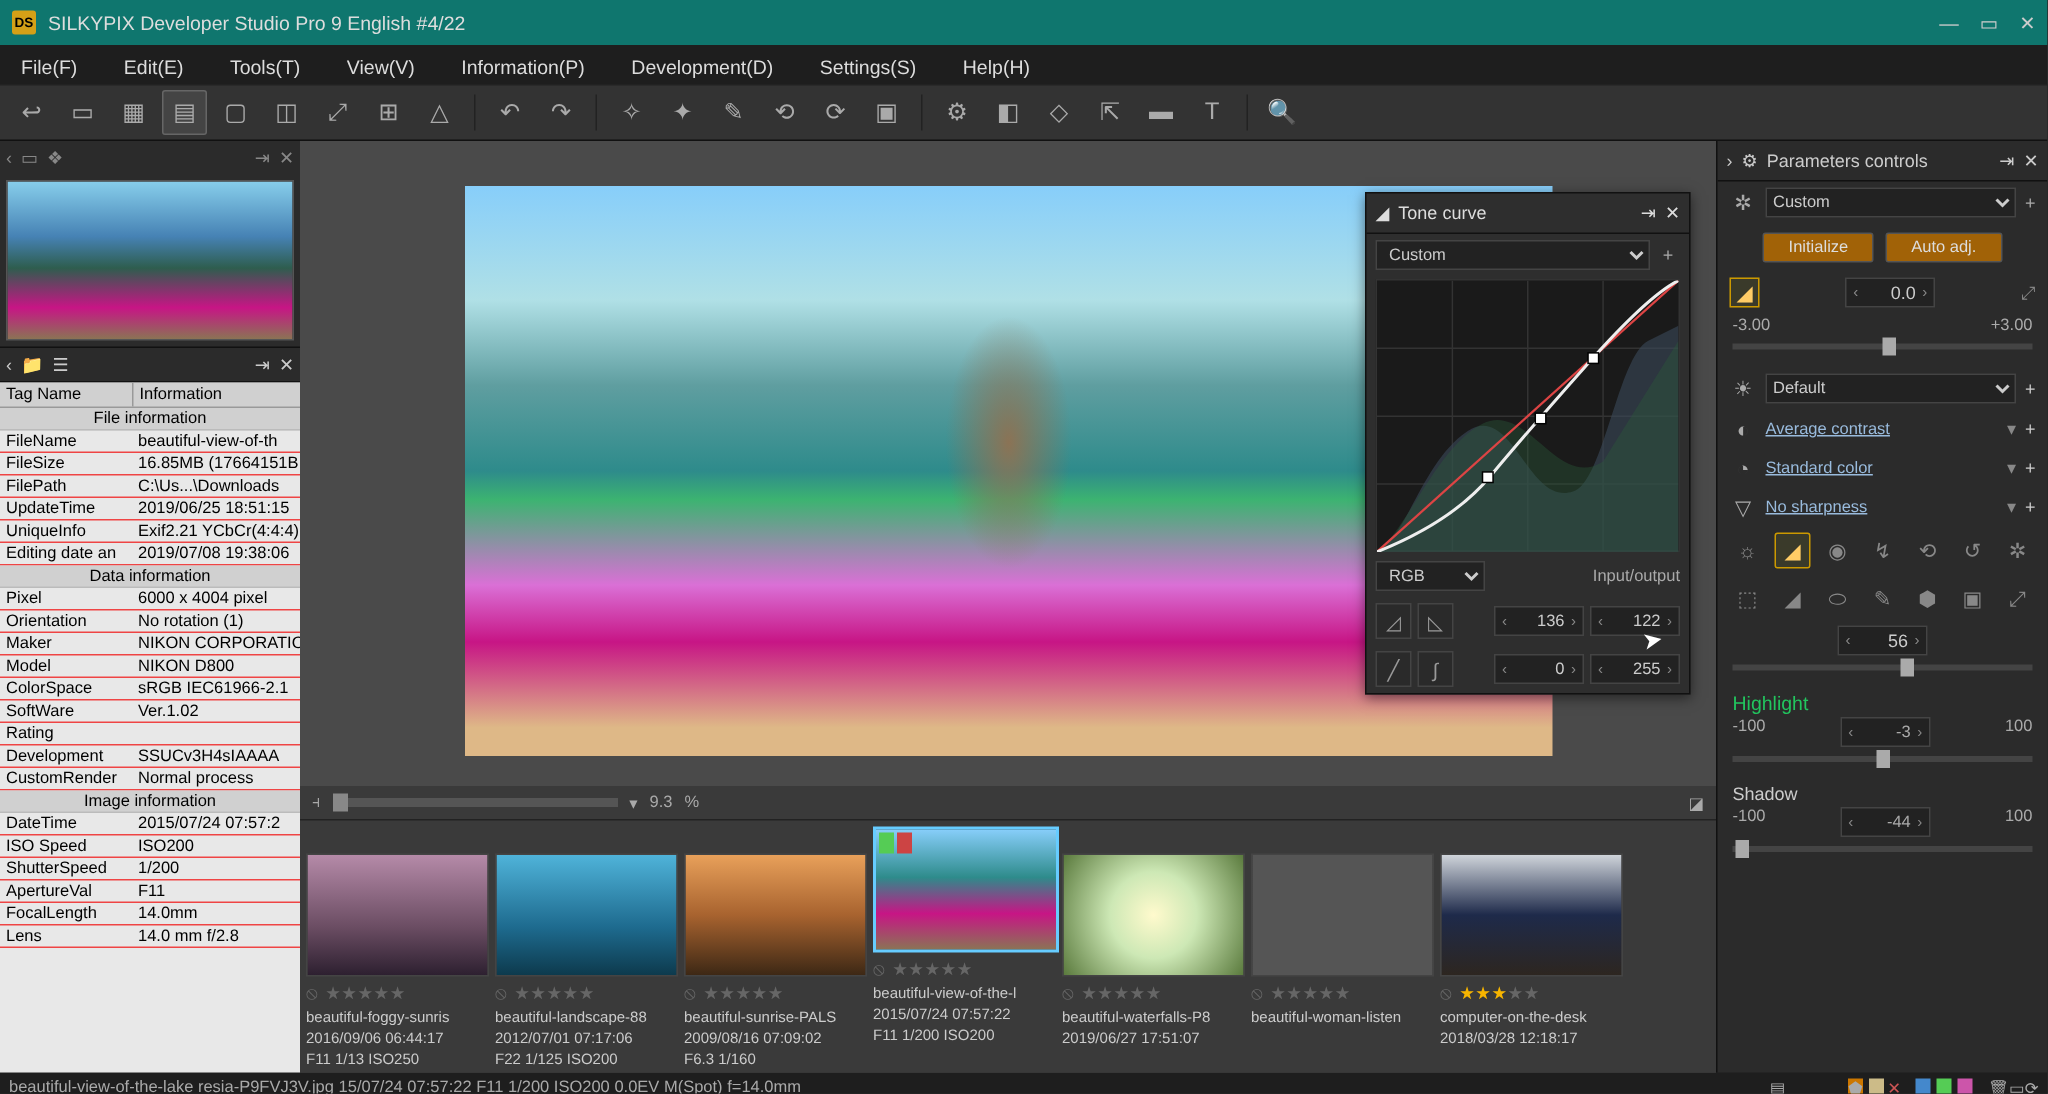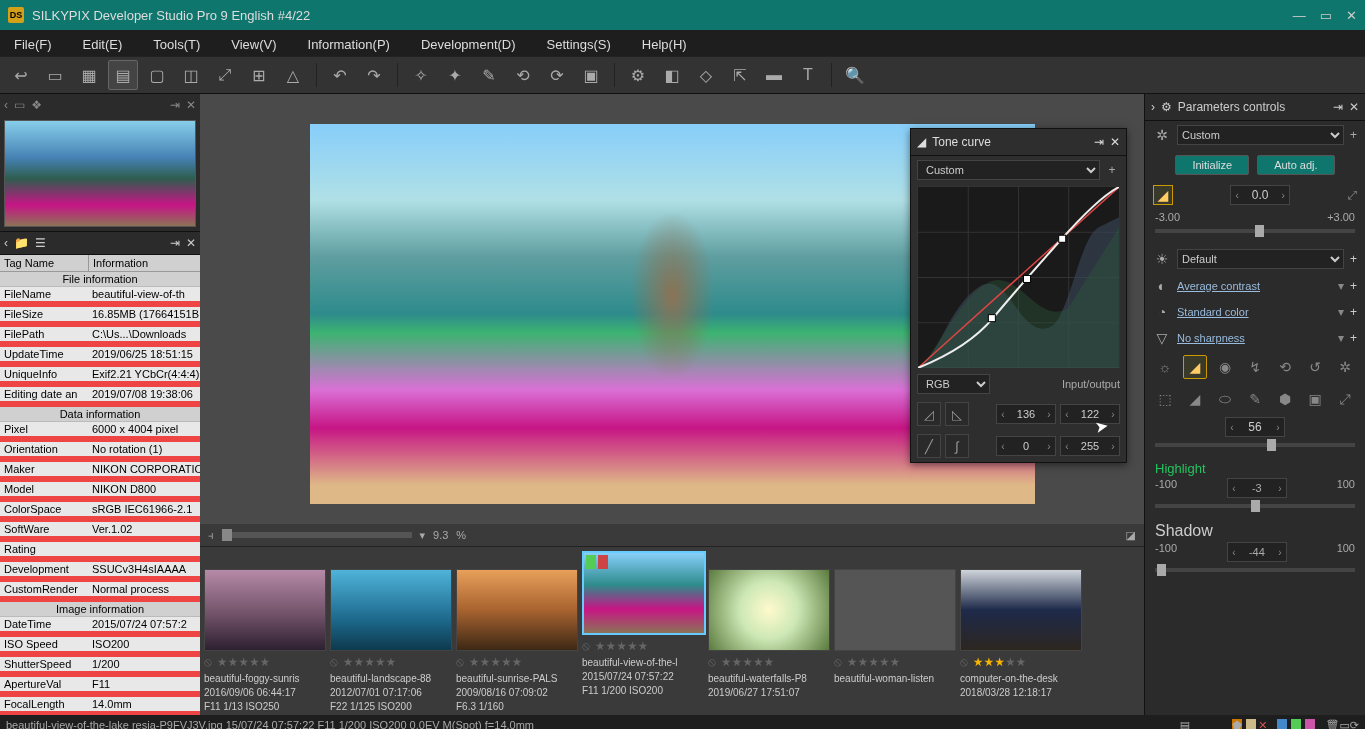--- a/index.html
+++ b/index.html
@@ -17,21 +17,21 @@
 .left-head{height:22px;background:#2b2b2b;display:flex;align-items:center;padding:0 4px;gap:6px}
 .left-head .sp{flex:1}
 .thumb-preview{height:105px;margin:4px;background:linear-gradient(180deg,#87ceeb 0%,#4682b4 35%,#2e5d4e 55%,#c71585 80%,#8b7355 100%);border:1px solid #555;position:relative}
 .mini-icons{height:22px;display:flex;align-items:center;gap:6px;padding:0 4px;border-top:1px solid #111;border-bottom:1px solid #111}
 .mini-icons .sp{flex:1}
 .info-table{flex:1;overflow:auto;background:#e8e8e8;color:#000;font-size:11px}
 .info-table .hdr{display:flex;background:#d0d0d0;border-bottom:1px solid #999;cursor:default}
 .info-table .hdr>div:first-child{width:80px;padding:2px 4px;border-right:1px solid #999}
 .info-table .hdr>div:last-child{flex:1;padding:2px 4px}
 .info-table .sect{background:#d0d0d0;text-align:center;font-style:normal;padding:1px 0;border-bottom:1px solid #bbb}
-.info-table .row{display:flex;border-bottom:6px solid #ef4444}
+.info-table .row{display:flex;border-bottom:1px solid #ef4444}
 .info-table .row>div:first-child{width:80px;padding:1px 4px;overflow:hidden;white-space:nowrap}
 .info-table .row>div:last-child{flex:1;padding:1px 4px;overflow:hidden;white-space:nowrap}
 .center{flex:1;display:flex;flex-direction:column;background:#4a4a4a;min-width:0;position:relative}
 .viewer{flex:1;display:flex;align-items:center;justify-content:center;position:relative;overflow:hidden}
 .main-img{width:725px;height:380px;background:
  radial-gradient(ellipse 60px 120px at 50% 45%,#8b7355 0%,transparent 70%),
  linear-gradient(180deg,#87cefa 0%,#b0e0e6 20%,#5f9ea0 35%,#2e8b8b 50%,#3cb371 55%,#da70d6 70%,#c71585 80%,#deb887 95%);
  position:relative;margin-top:10px}
 .viewer-bottom{height:22px;display:flex;align-items:center;padding:0 8px;gap:8px;background:#3a3a3a;font-size:11px;color:#aaa}
 .viewer-bottom .slider{flex:0 0 190px;height:6px;background:#555;position:relative}
@@ -53,30 +53,30 @@
 .tcurve .tsel{display:flex;align-items:center;padding:4px 6px;gap:4px}
 .tcurve .tsel select,.psel{background:#222;color:#ccc;border:1px solid #444;font-size:11px;height:20px;flex:1;padding:0 4px}
 .tcurve .plus{width:16px;text-align:center;color:#aaa}
 .tcurve .graph{height:180px;margin:2px 6px;background:#1a1a1a;border:1px solid #333;position:relative}
 .tcurve .graph svg{position:absolute;inset:0}
 .tcurve .row2{display:flex;align-items:center;gap:4px;padding:4px 6px;font-size:11px}
 .tcurve .chan{width:65px}
 .tcurve .iolabel{color:#aaa}
 .spin{display:flex;align-items:center;border:1px solid #444;background:#222;height:18px}
 .spin .arr{width:12px;text-align:center;color:#888;font-size:10px}
-.spin .val{width:34px;text-align:center}
+.spin .val{width:34px;text-align:right}
 .tbtn2{width:22px;height:22px;border:1px solid #444;background:#2a2a2a;display:flex;align-items:center;justify-content:center;color:#999;font-size:13px}
 
 .right{width:220px;background:#2b2b2b;border-left:1px solid #111;display:flex;flex-direction:column;overflow:hidden}
 .right .phead{height:26px;display:flex;align-items:center;padding:0 6px;gap:6px;border-bottom:1px solid #111;font-size:12px}
 .right .phead .sp{flex:1}
 .right .sect{padding:4px 8px;display:flex;align-items:center;gap:6px}
 .right .sect .ic{width:18px;height:18px;color:#aaa;display:flex;align-items:center;justify-content:center;font-size:14px}
 .right .btnrow{display:flex;gap:8px;justify-content:center;padding:6px}
-.right .btn{background:#0f766e;border:1px solid #555;color:#ddd;font-size:11px;padding:3px 16px;border-radius:2px}
+.right .btn{background:#a16207;border:1px solid #555;color:#ddd;font-size:11px;padding:3px 16px;border-radius:2px}
 .right .slrow{padding:2px 10px 6px}
 .right .slrow .lab{display:flex;justify-content:space-between;font-size:11px;color:#aaa;margin-bottom:2px}
 .right .track{height:4px;background:#444;position:relative;margin:6px 0}
 .right .track .knob{position:absolute;top:-4px;width:9px;height:12px;background:#aaa}
 .right .link{color:#9bd;text-decoration:underline;flex:1;font-size:11px}
 .right select.full{flex:1;background:#222;color:#ccc;border:1px solid #444;height:20px;font-size:11px}
 .iconrow{display:flex;flex-wrap:wrap;gap:6px;padding:4px 8px}
 .iconrow .ib{width:22px;height:22px;border:1px solid transparent;display:flex;align-items:center;justify-content:center;color:#888;font-size:14px;border-radius:2px}
 .iconrow .ib.active{border:1px solid #c90;background:#3a3a2a;color:#fc6}
 .statusbar{height:20px;background:#1e1e1e;display:flex;align-items:center;padding:0 6px;font-size:11px;color:#aaa}
@@ -427,21 +427,21 @@
             <span class="val">-3</span>
             <span class="arr">›</span>
           </div>
         <span>100</span>
       </div>
       <div class="track">
           <div class="knob" style="left:48%"></div>
         </div>
     </div>
     <div class="slrow">
-      <div style="color:#ccc;font-size:16px;margin-bottom:2px">Shadow</div>
+      <div style="color:#ccc;font-size:12px;margin-bottom:2px">Shadow</div>
       <div class="lab">
         <span>-100</span>
         <div class="spin">
             <span class="arr">‹</span>
             <span class="val">-44</span>
             <span class="arr">›</span>
           </div>
         <span>100</span>
       </div>
       <div class="track">

